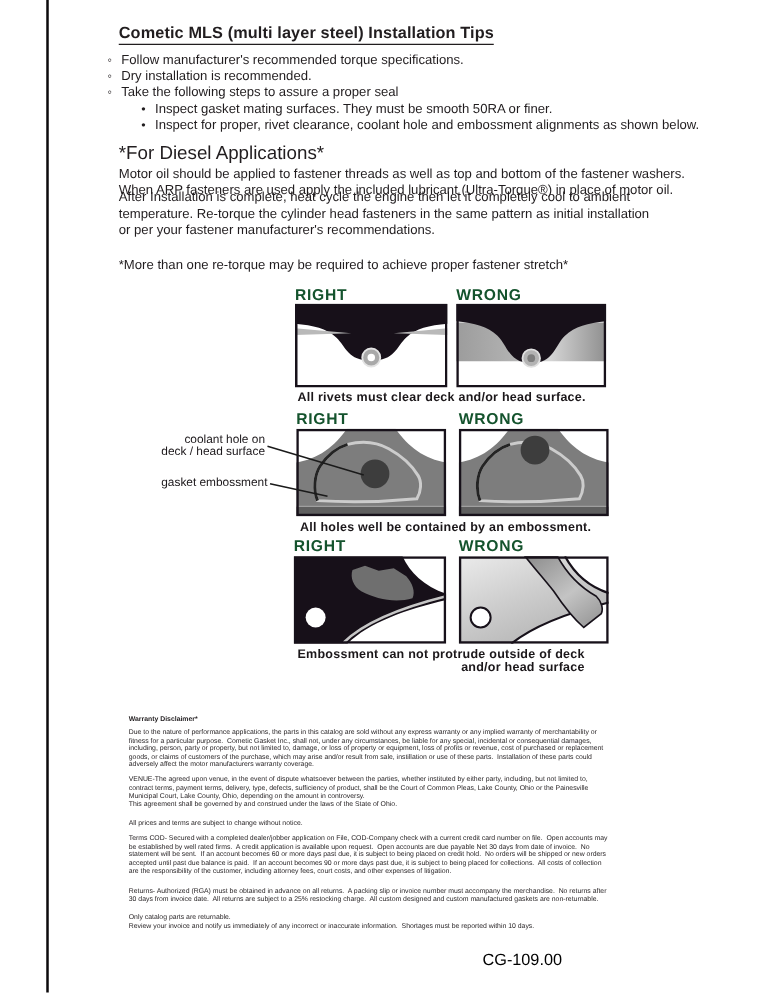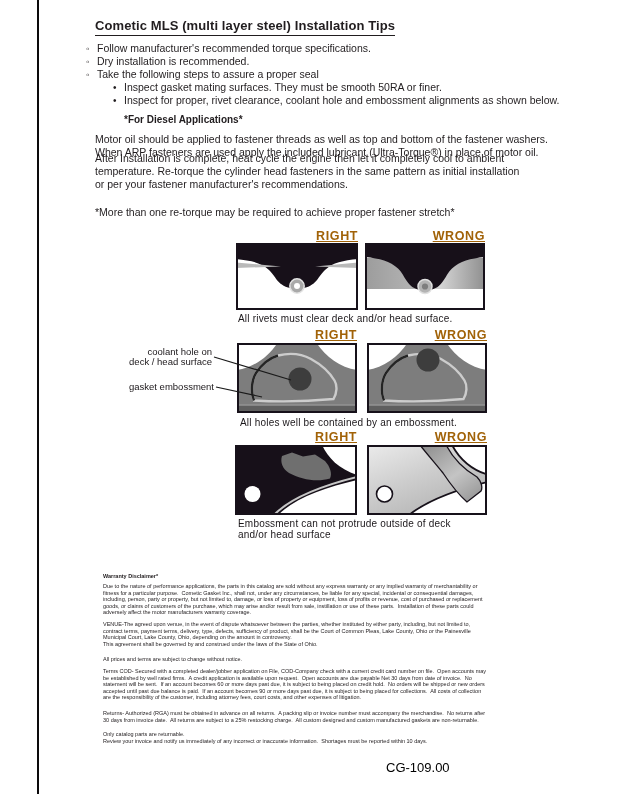--- a/index.html
+++ b/index.html
@@ -11,36 +11,36 @@
   .title { position:absolute; left:95px; top:18px; display:inline-block;
            font-size:13px; font-weight:bold; letter-spacing:.1px;
            border-bottom:1.6px solid #211d1f; padding-bottom:2px; }
 
   .tips { position:absolute; left:86px; top:42px; font-size:10.5px; line-height:13px; }
   .tip  { position:relative; padding-left:11px; }
   .tip::before { content:"◦"; position:absolute; left:0; top:0; font-size:10px; }
   .tip.sub { margin-left:27px; }
   .tip.sub::before { content:"•"; font-size:10px; }
 
-  .diesel-h { position:absolute; left:95px; top:114px; font-size:10px; font-weight:bold;margin-left:29px; }
+  .diesel-h { position:absolute; left:95px; top:114px; font-size:15px; font-weight:normal; }
   .para { position:absolute; left:95px; font-size:10.5px; line-height:13.2px; white-space:pre; }
   .p1 { top:133px; } .p2 { top:152px; } .p3 { top:206px; }
 
   .fig-label { position:absolute; font-size:12.5px; font-weight:bold; letter-spacing:.6px;
-               text-align:right; color:#a16207;text-decoration:underline; }
+               text-align:left; color:#14532d; }
   .l1r { left:236px; top:229px; width:122px; } .l1w { left:365px; top:229px; width:120px; }
   .l2r { left:237px; top:328px; width:120px; } .l2w { left:367px; top:328px; width:120px; }
   .l3r { left:235px; top:430px; width:122px; } .l3w { left:367px; top:430px; width:120px; }
 
   .box { position:absolute; }
   .b1r { left:236px; top:243px; } .b1w { left:365px; top:243px; }
   .b2r { left:237px; top:343px; } .b2w { left:367px; top:343px; }
   .b3r { left:235px; top:445px; } .b3w { left:367px; top:445px; }
 
-  .caption { position:absolute; font-weight:normal; font-size:10px; letter-spacing:.2px; color:#1b171a; }
+  .caption { position:absolute; font-weight:bold; font-size:10px; letter-spacing:.2px; color:#1b171a;text-align:right; }
   .cap1 { left:238px; top:313px; }
   .cap2 { left:240px; top:417px; }
   .cap3 { left:238px; top:518px; line-height:11px; white-space:pre; }
 
   .side-label { position:absolute; font-size:9.5px; line-height:9.5px; text-align:right; color:#1b171a; }
   .coolant { left:98px;  top:347px; width:114px; white-space:pre; }
   .emboss  { left:98px;  top:382px; width:116px; }
 
   .overlay { position:absolute; left:0; top:0; pointer-events:none; }
 

